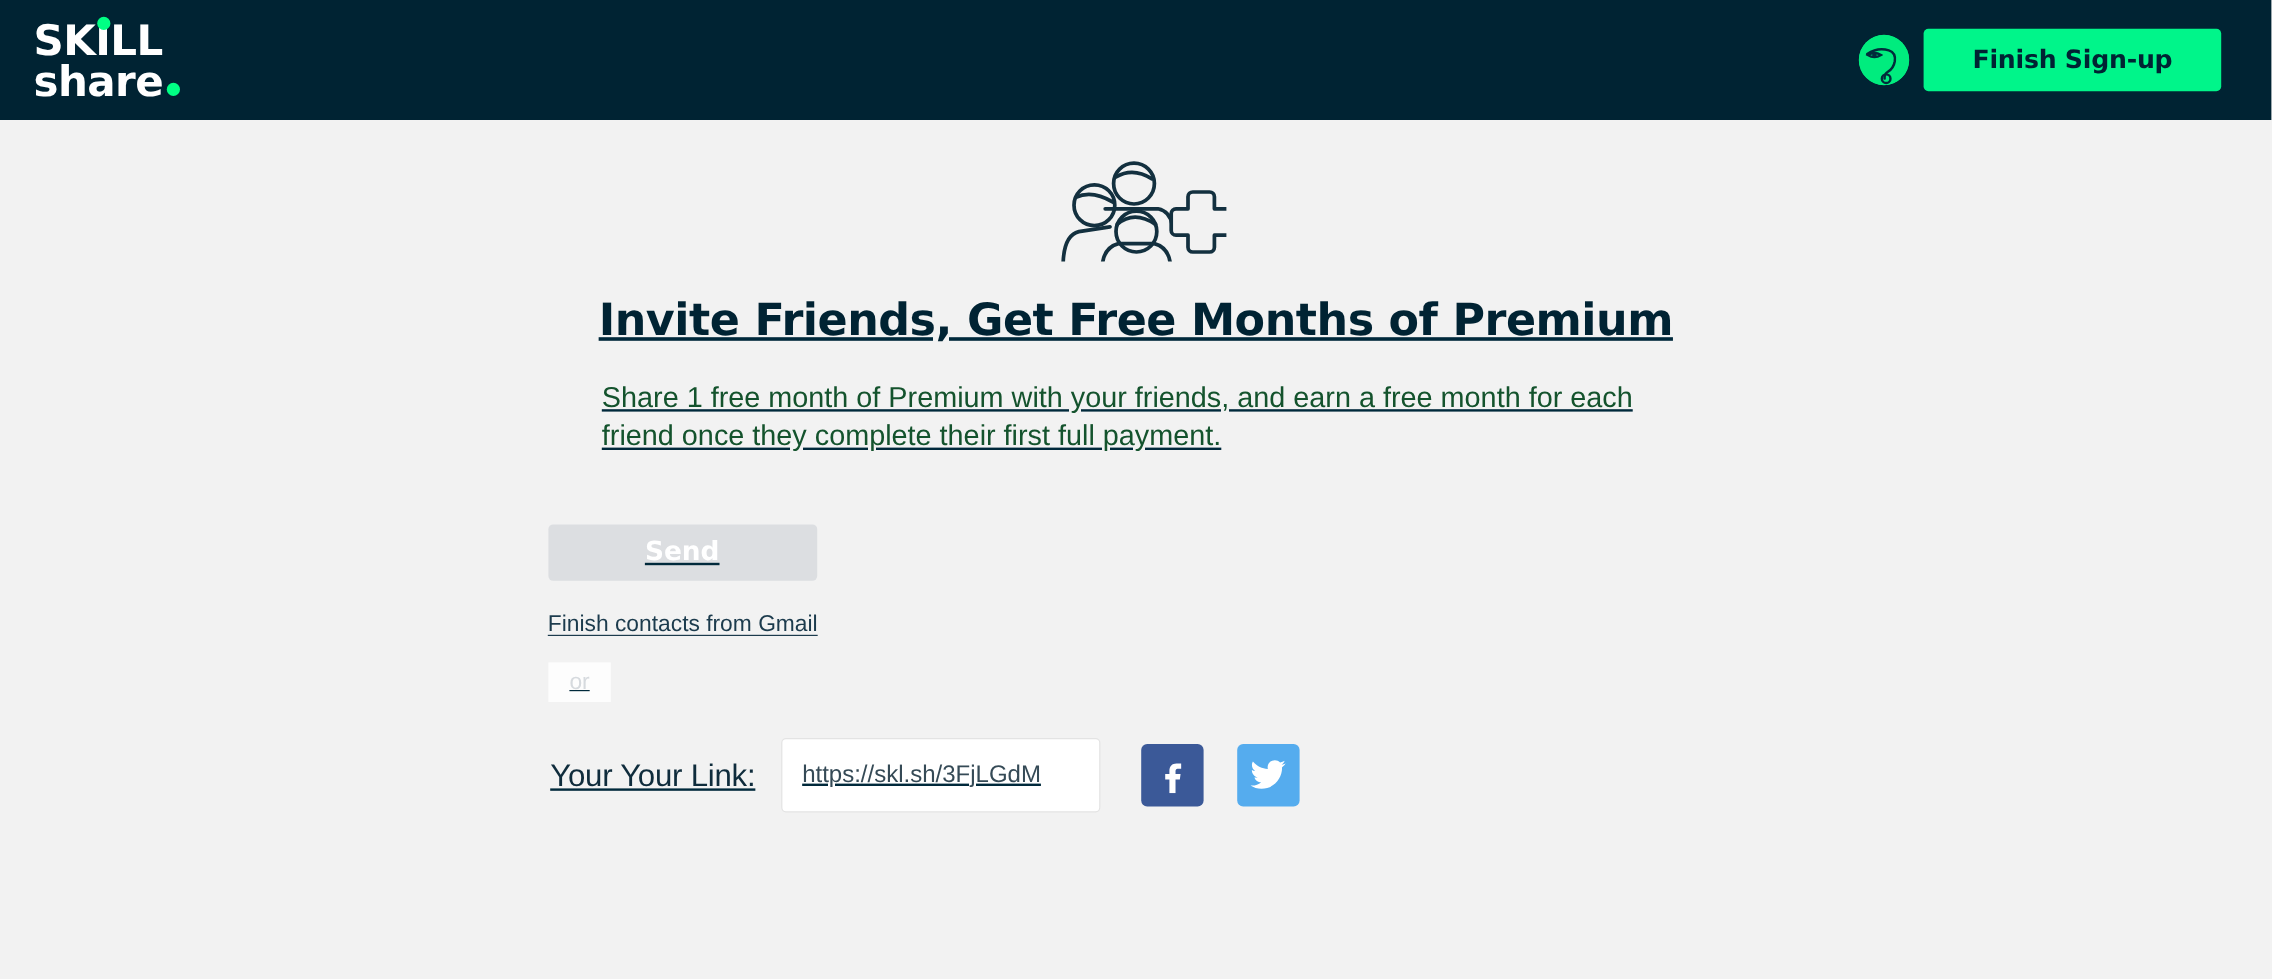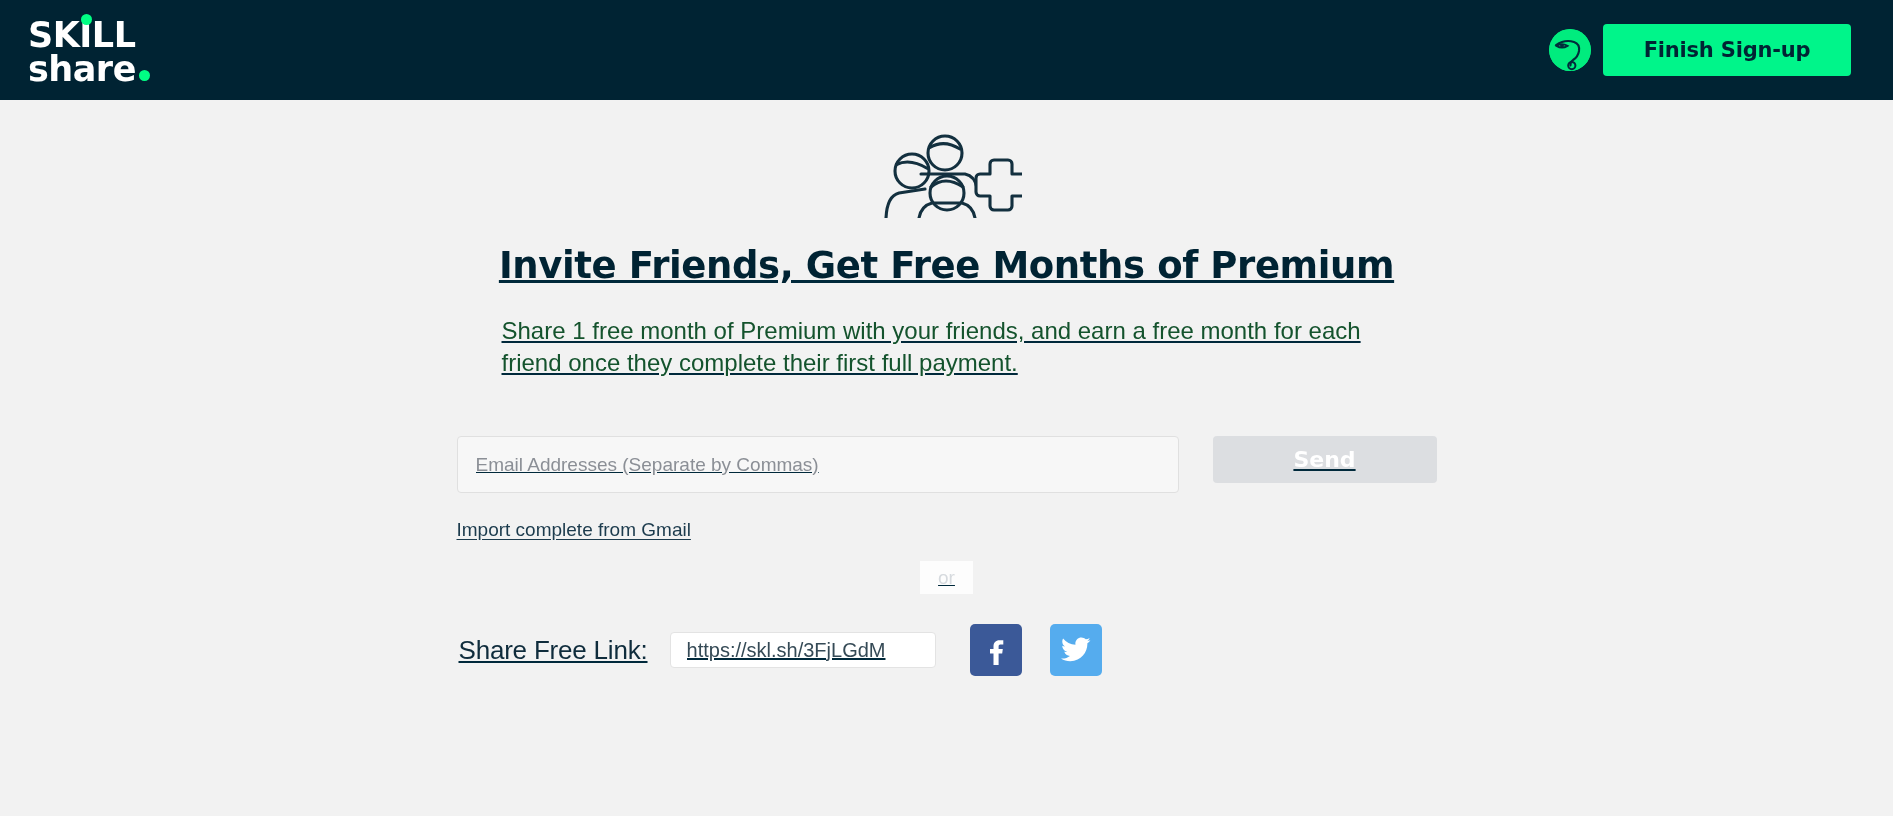--- a/index.html
+++ b/index.html
@@ -172,21 +172,21 @@
     color: #1c3b4d;
     text-decoration: underline;
     text-underline-offset: 3px;
     cursor: pointer;
   }
 
   
   .or-row {
     width: 980px;
     display: flex;
-    justify-content: center;
+    justify-content: flex-start;
     margin-top: 20px;
   }
   .or-chip {
     background: #fdfdfd;
     color: #d6dade;
     font-size: 19px;
     padding: 7px 18px;
     line-height: 1;
   }
 
@@ -202,21 +202,21 @@
 
   .share-label {
     font-size: 26px;
     color: #0f2c3c;
     letter-spacing: -0.2px;
     white-space: nowrap;
   }
 
   .link-input {
     width: 266px;
-    height: 36px;
+    height: 62px;
     border: 1px solid #e3e3e3;
     border-radius: 4px;
     background: #ffffff;
     padding: 0 16px;
     font-family: "Liberation Sans", sans-serif;
     font-size: 20px;
     color: #354a56;
     outline: none;
   }
 
@@ -280,32 +280,31 @@
       <path d="M122 30 h14 a4 4 0 0 1 4 4 v10 h10 a4 4 0 0 1 4 4 v14 a4 4 0 0 1 -4 4 h-10 v10 a4 4 0 0 1 -4 4 h-14 a4 4 0 0 1 -4 -4 v-10 h-10 a4 4 0 0 1 -4 -4 v-14 a4 4 0 0 1 4 -4 h10 v-10 a4 4 0 0 1 4 -4 Z" fill="#f2f2f2"></path>
     </svg>
   </div>
 
   <h1 class="title">Invite Friends, Get Free Months of Premium</h1>
 
   <p class="subtitle">Share 1 free month of Premium with your friends, and earn a free month for each friend once they complete their first full payment.</p>
 
   <div class="form-wrap">
     <div class="form-row">
-      <input class="email-input" type="text" placeholder="Email Addresses (Separate by Commas)" style="">
       <button class="btn-send">Send</button>
     </div>
-    <a class="gmail-link">Import complete from Gmail</a>
+    <a class="gmail-link">Finish contacts from Gmail</a>
   </div>
 
   <div class="or-row">
     <span class="or-chip">or</span>
   </div>
 
   <div class="share-row">
-    <span class="share-label">Share Free Link:</span>
+    <span class="share-label">Your Your Link:</span>
 
     <input class="link-input" type="text" readonly="" value="https://skl.sh/3FjLGdM" style="">
 
     <button class="social fb">
       <svg width="30" height="30" viewBox="0 0 30 30">
         <path d="M19.2 9.6 h3.1 V5.2 h-3.9 c-3.6 0-5.9 2.3-5.9 6.1 v2.7 H9 v4.5 h3.5 V30 h5.1 V18.5 h3.6 l0.6-4.5 h-4.2 v-2.2 c0-1.4 0.6-2.2 1.6-2.2 Z" fill="#ffffff"></path>
       </svg>
     </button>
 
     <button class="social tw">

